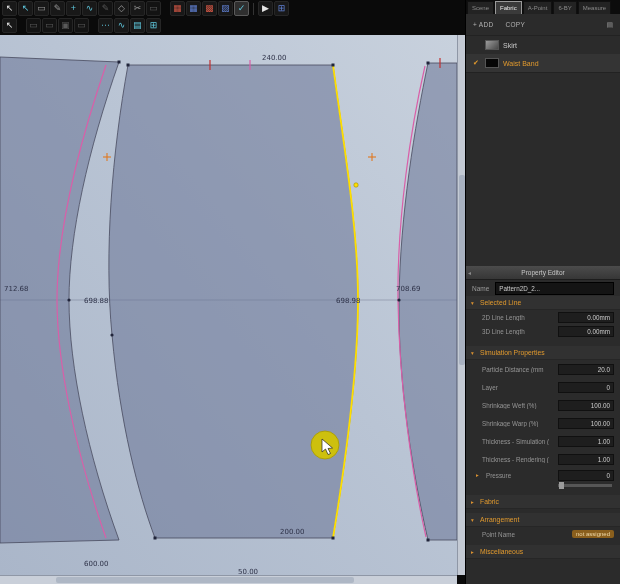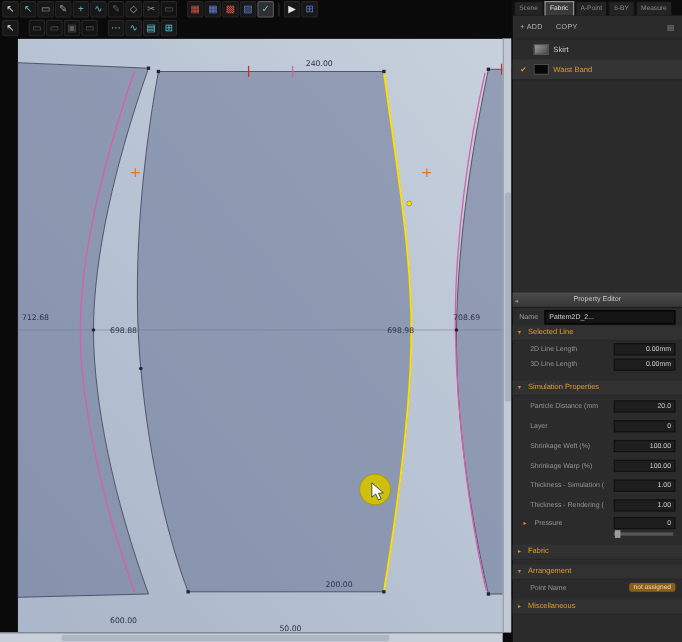--- a/index.html
+++ b/index.html
@@ -15,21 +15,21 @@
   .ticon.w{color:#e6e6e6}
   .ticon.c{color:#5fc8de}
   .ticon.r{color:#cc5544}
   .ticon.b{color:#5f7fd0}
   .ticon.dim{color:#5a5a5a;background:#131313}
   .ticon.hl{background:#2f2f2f;border-color:#5a5a5a}
   .tsep{width:7px;height:1px}
   .tdiv{width:1px;height:12px;background:#333;margin:0 3px}
 
   
-  #canvas{position:absolute;left:16px;top:35px;width:457px;height:540px;overflow:hidden}
+  #canvas{position:absolute;left:0;top:35px;width:457px;height:540px;overflow:hidden}
   #vscroll{position:absolute;left:457px;top:35px;width:8px;height:540px;background:#c4cad4;border-left:1px solid #8f97a6;box-sizing:border-box}
   #vthumb{position:absolute;left:1px;top:140px;width:6px;height:190px;background:#a9b2c1;border-radius:2px}
   #hscroll{position:absolute;left:0;top:575px;width:457px;height:9px;background:#c9cfd9;border-top:1px solid #8f97a6;box-sizing:border-box}
   #hthumb{position:absolute;left:56px;top:1px;width:298px;height:6px;background:#aeb7c5;border-radius:2px}
 
   .piece{fill:rgba(106,116,150,0.55);stroke:#474a5e;stroke-width:0.8}
   .yellow{fill:none;stroke:#ffdf00;stroke-width:1.8}
   .pink{fill:none;stroke:#d95fa8;stroke-width:1.2}
   .guide{stroke:rgba(60,64,92,0.4);stroke-width:0.7}
   .tick-red{stroke:#c23030;stroke-width:1.2}

